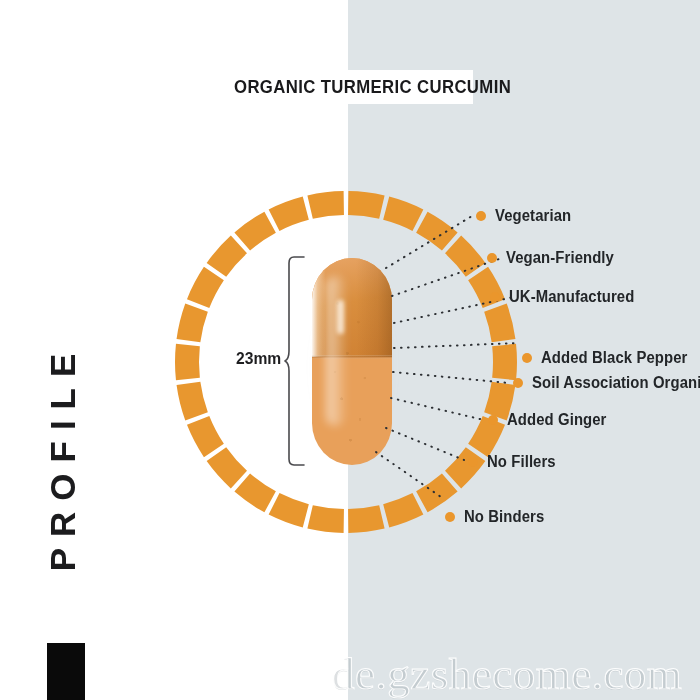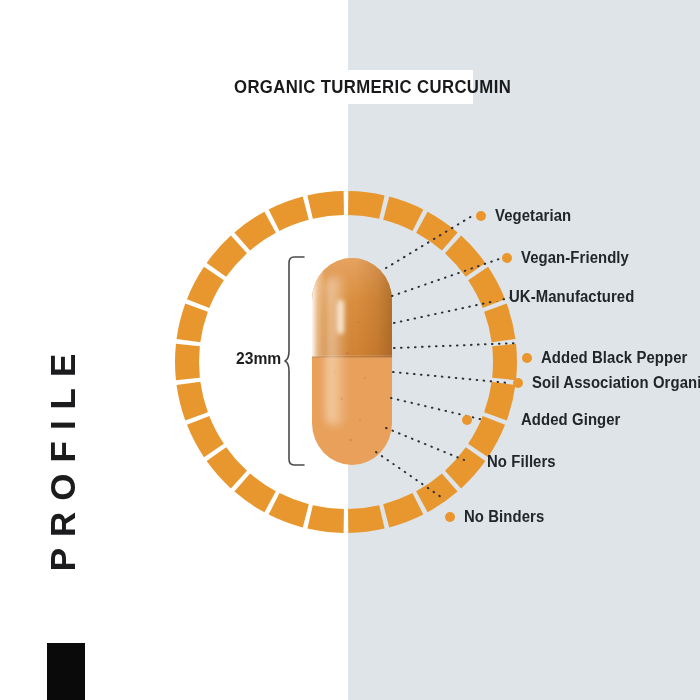--- a/index.html
+++ b/index.html
@@ -297,44 +297,45 @@
       <line x1="391" y1="398" x2="484" y2="420" stroke="#2c2f33" stroke-width="2" stroke-linecap="round" stroke-dasharray="0.6 6.4"></line>
       <line x1="386" y1="428" x2="464" y2="460" stroke="#2c2f33" stroke-width="2" stroke-linecap="round" stroke-dasharray="0.6 6.4"></line>
       <line x1="376" y1="452" x2="441" y2="497" stroke="#2c2f33" stroke-width="2" stroke-linecap="round" stroke-dasharray="0.6 6.4"></line>
     </svg>
 
   <div id="callout-layer">
       <div class="callout" style="left: 476px; top: 206px;">
         <span class="dot"></span>
         <span class="label">Vegetarian</span>
       </div>
-      <div class="callout" style="left: 502px; top: 248px;">
+      <div class="callout" style="left: 487px; top: 248px;">
         <span class="dot"></span>
         <span class="label">Vegan-Friendly</span>
       </div>
       <div class="callout" style="left: 490px; top: 287px;">
         <span class="dot"></span>
         <span class="label">UK-Manufactured</span>
       </div>
       <div class="callout" style="left: 522px; top: 333px; margin-top: 15px;">
         <span class="dot"></span>
         <span class="label">Added Black Pepper</span>
       </div>
       <div class="callout" style="left: 513px; top: 373px;">
         <span class="dot"></span>
         <span class="label">Soil Association Organic</span>
       </div>
-      <div class="callout" style="left: 462px; top: 410px; gap: 40px;">
+      <div class="callout" style="left: 488px; top: 410px;">
         <span class="dot"></span>
         <span class="label">Added Ginger</span>
       </div>
       <div class="callout" style="left: 468px; top: 452px;">
         <span class="dot"></span>
         <span class="label">No Fillers</span>
       </div>
       <div class="callout" style="left: 445px; top: 487px; margin-top: 20px;">
         <span class="dot"></span>
         <span class="label">No Binders</span>
       </div>
     </div>
 
+  <div class="watermark">de.gzshecome.com</div>
 
 </div>
 
 </body></html>

